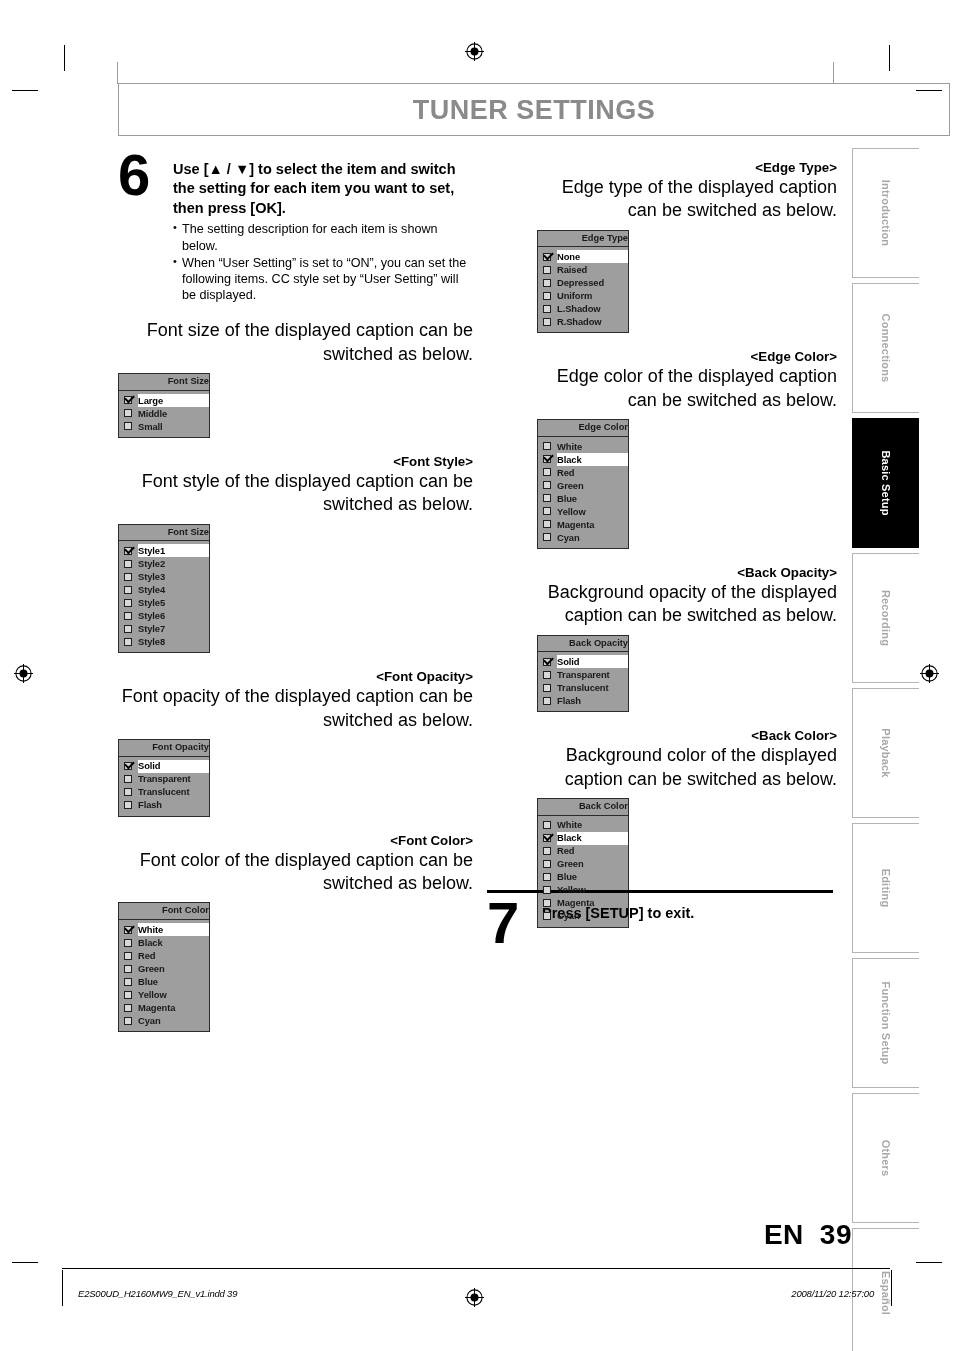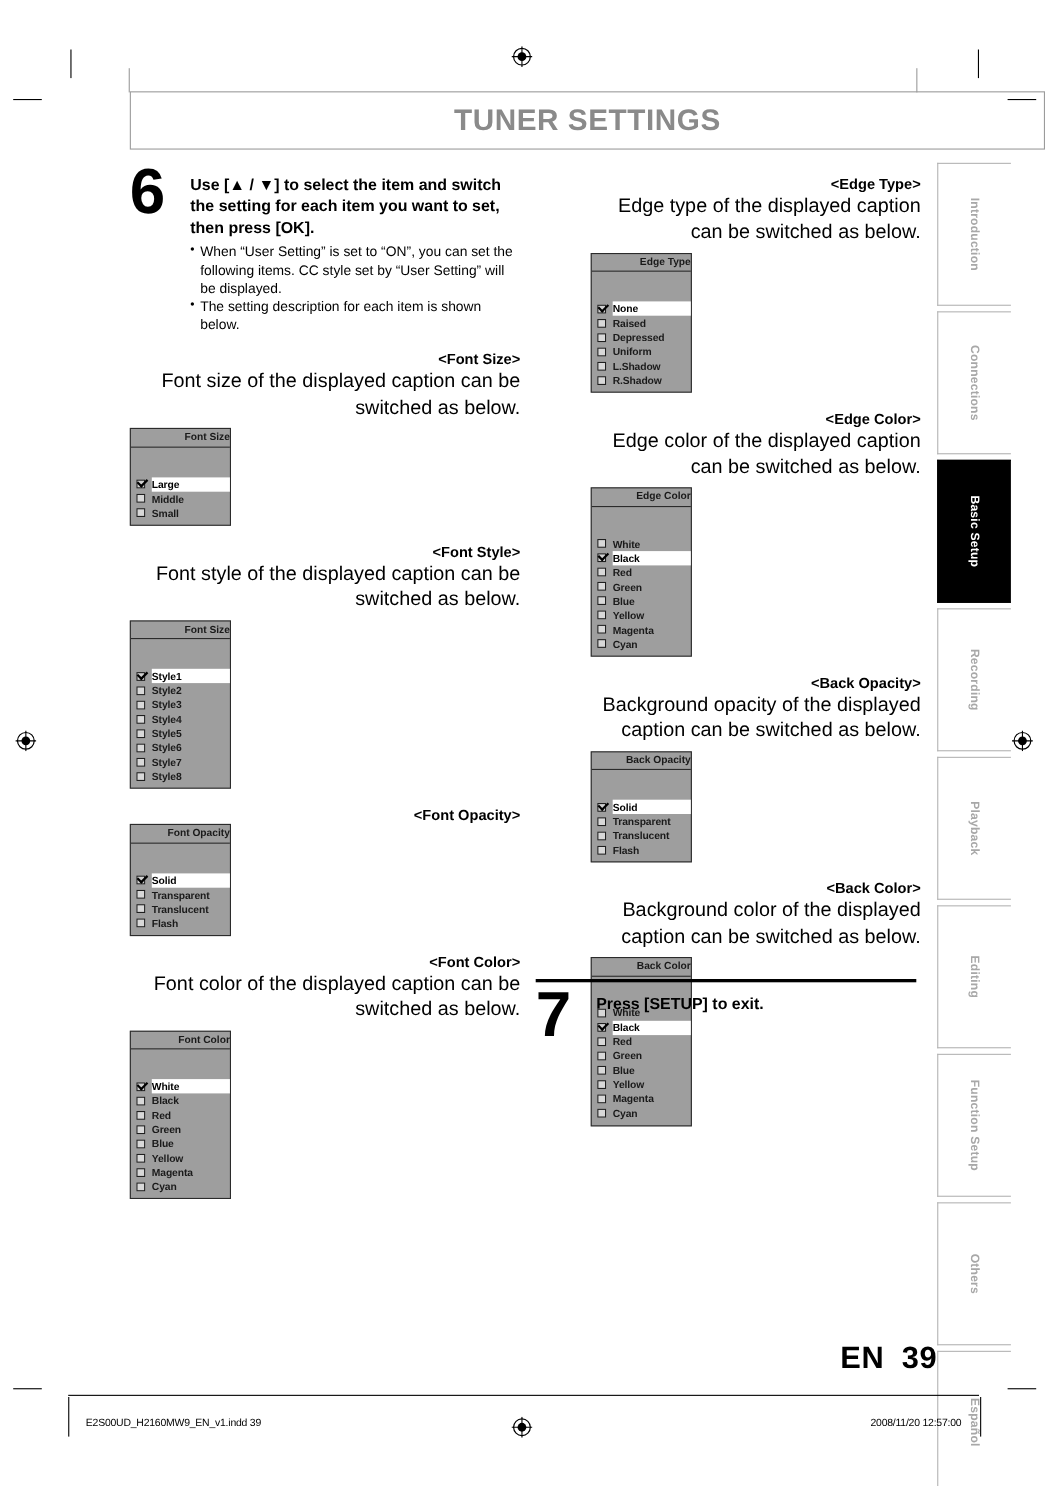--- a/index.html
+++ b/index.html
@@ -140,21 +140,20 @@
     font-size: 9.3px;
     font-weight: bold;
     color: #1a1a1a;
     padding: 2px 0 2px 6px;
     border-bottom: 1px solid #2b2b2b;
     font-family: Liberation Sans, sans-serif;
     line-height: 1.25;
   }
   .osd-list {
     padding: 3px 0 4px 0;
-    margin-top: 24px;
   }
   .osd-row {
     display: flex;
     align-items: center;
     height: 13px;
     padding-left: 5px;
     position: relative;
   }
   .osd-row .hl {
     position: absolute;
@@ -268,20 +267,21 @@
     height: 1px;
     background: #000;
   }
   .foot-text {
     position: absolute;
     top: 1288px;
     font-size: 9.5px;
     color: #000;
     font-family: "Liberation Sans", sans-serif;
     letter-spacing: -0.2px;
+    font-style: italic;
   }
   #foot-left { left: 78px; }
   #foot-right { right: 80px; }
   #foot-tick-l {
     position: absolute;
     left: 62px; top: 1270px;
     width: 1px; height: 36px;
     background: #000;
   }
   #foot-tick-r {
@@ -340,27 +340,26 @@
 <div id="header-box">
   <div id="page-title">TUNER SETTINGS</div>
 </div>
 
 <div id="col-left">
 
   <div class="step">
     <div class="step-num">6</div>
     <p class="step-title">Use [▲ / ▼] to select the item and switch the setting for each item you want to set, then press [OK].</p>
     <ul class="bullets">
+      <li>The setting description for each item is shown below.</li>
       <li>When “User Setting” is set to “ON”, you can set the following items. CC style set by “User Setting” will be displayed.</li>
-      <li>The setting description for each item is shown below.</li>
     </ul>
   </div>
 
   <div class="subsec">
-    <p class="subsec-title">&lt;Font Size&gt;</p>
     <p class="subsec-desc">Font size of the displayed caption can be switched as below.</p>
     <div class="osd">
       <div class="osd-head">Font Size</div>
       <div class="osd-list">
           <div class="osd-row sel">
             <div class="hl"></div>
             <span class="chk on"></span>
             <span class="osd-label">Large</span>
           </div>
           <div class="osd-row">
@@ -413,20 +412,21 @@
           <div class="osd-row">
             <span class="chk"></span>
             <span class="osd-label">Style8</span>
           </div>
         </div>
     </div>
   </div>
 
   <div class="subsec">
     <p class="subsec-title">&lt;Font Opacity&gt;</p>
+    <p class="subsec-desc">Font opacity of the displayed caption can be switched as below.</p>
     <div class="osd">
       <div class="osd-head">Font Opacity</div>
       <div class="osd-list">
           <div class="osd-row sel">
             <div class="hl"></div>
             <span class="chk on"></span>
             <span class="osd-label">Solid</span>
           </div>
           <div class="osd-row">
             <span class="chk"></span>

